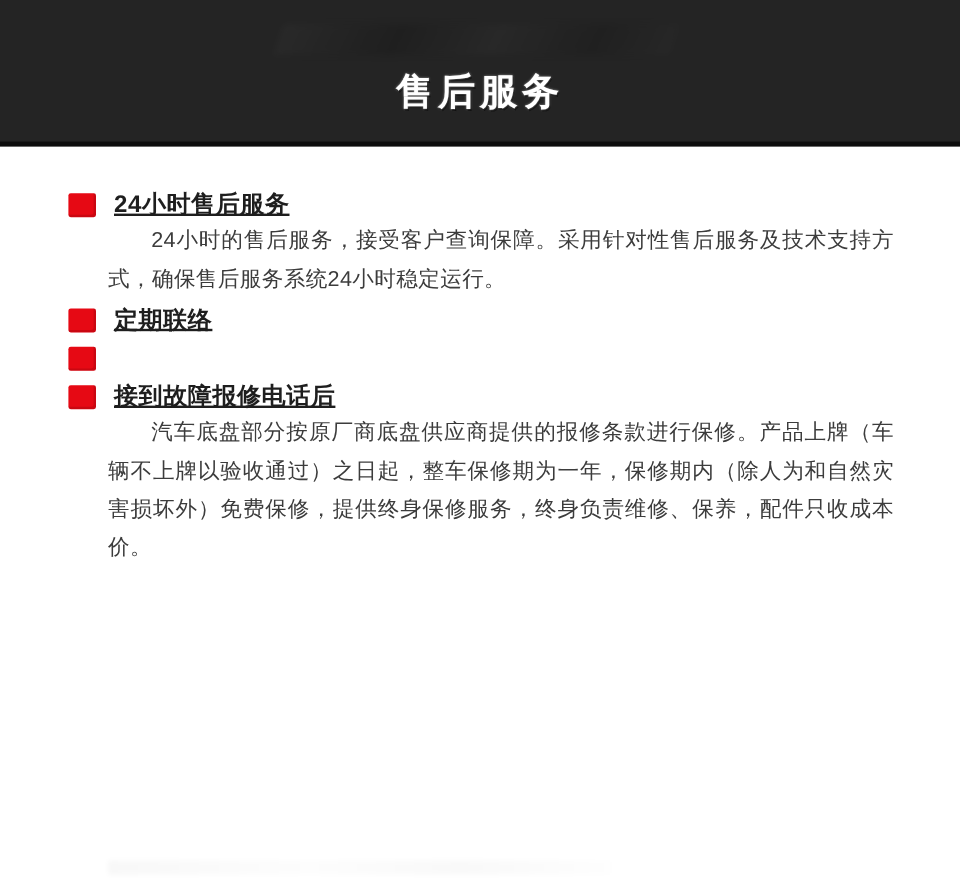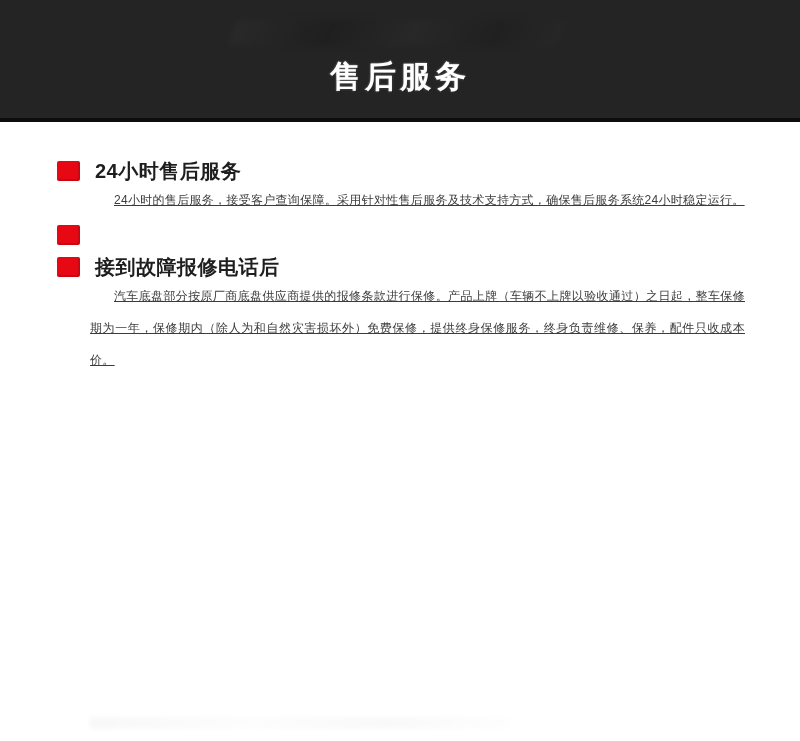--- a/index.html
+++ b/index.html
@@ -85,30 +85,30 @@
     box-shadow: inset -2px -2px 0 rgba(0,0,0,0.12);
     flex: 0 0 auto;
   }
   .section-heading {
     margin: 0;
     font-size: 20px;
     font-weight: bold;
     color: var(--heading-text);
     letter-spacing: 0.5px;
     line-height: 26px;
+    text-decoration: underline;
   }
   .para {
     margin: 0 0 0 33px;
-    font-size: 12px;
+    font-size: 18px;
     line-height: 32px;
     color: var(--body-text);
     text-indent: 2em;
     text-align: justify;
     letter-spacing: 0.3px;
-    text-decoration: underline;
   }
   
   .bottom-watermark {
     position: absolute;
     left: 90px;
     bottom: 12px;
     width: 420px;
     height: 12px;
     background: linear-gradient(90deg,
       rgba(0,0,0,0.06), rgba(0,0,0,0.02) 40%,
@@ -131,20 +131,24 @@
   <main class="content">
   <section class="section">
     <div class="section-heading-row">
       <span class="bullet"></span>
       <h2 class="section-heading">24小时售后服务</h2>
     </div>
   <p class="para">24小时的售后服务，接受客户查询保障。采用针对性售后服务及技术支持方式，确保售后服务系统24小时稳定运行。</p>
       </section>
 
   <section class="section">
+    <div class="section-heading-row">
+      <span class="bullet"></span>
+      <h2 class="section-heading">定期联络</h2>
+    </div>
       </section>
 
   <section class="section">
     <div class="section-heading-row">
       <span class="bullet"></span>
     </div>
       </section>
 
   <section class="section">
     <div class="section-heading-row">

